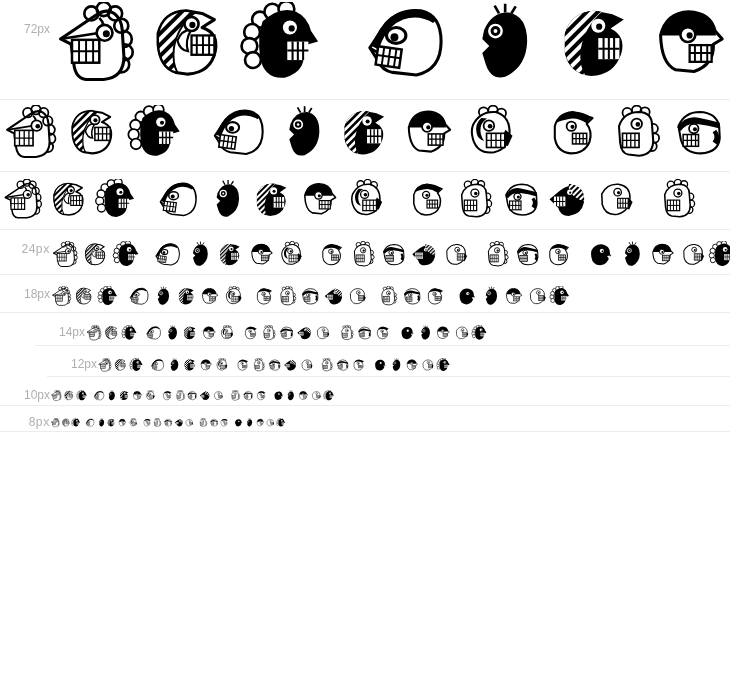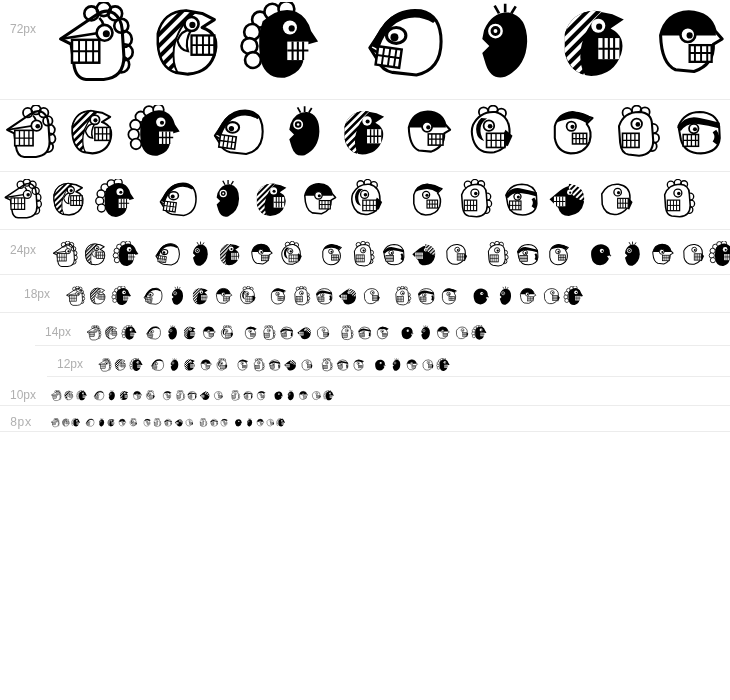--- a/index.html
+++ b/index.html
@@ -10,20 +10,21 @@
   .waterfall{width:730px;}
   .size-row{
     display:flex;box-sizing:border-box;
     border-bottom:1px solid #ececec;
     overflow:hidden;background:#ffffff;
   }
   .row-label{
     flex:0 0 40px;padding-left:10px;
     font-size:12px;line-height:1;color:#b0b0b0;
     white-space:nowrap;
+    text-align:right;
   }
   .glyph-strip{
     flex:1 1 auto;display:flex;align-items:flex-end;
     overflow:hidden;white-space:nowrap;
   }
   .glyph{flex:0 0 auto;display:block;}
   .word-space{flex:0 0 auto;display:block;height:1px;}
   .defs-holder{position:absolute;width:0;height:0;overflow:hidden;}
 </style>
 </head>
@@ -308,21 +309,21 @@
         </svg>
         <svg class="glyph" viewBox="0 0 100 100" width="44" height="44" style="margin-right: 2.88px;">
           <use href="#face-n" xlink:href="#face-n"></use>
         </svg>
         <span class="word-space" style="width: 15.12px;"></span>
         <svg class="glyph" viewBox="0 0 100 100" width="44" height="44" style="margin-right: 2.88px;">
           <use href="#face-r" xlink:href="#face-r"></use>
         </svg>
       </div>
   </div>
-    <div class="size-row" style="height: 45px; border-bottom-color: rgb(236, 236, 236);">
+    <div class="size-row" style="height: 45px; border-bottom-color: rgb(236, 236, 236); font-family: Liberation Mono, monospace;">
     <div class="row-label" style="padding-top: 14px; color: rgb(176, 176, 176);">24px</div>
     <div class="glyph-strip" style="padding-bottom: 4px;">
         <svg class="glyph" viewBox="0 0 100 100" width="29" height="29" style="margin-right: 1.92px;">
           <use href="#face-t" xlink:href="#face-t"></use>
         </svg>
         <svg class="glyph" viewBox="0 0 100 100" width="29" height="29" style="margin-right: 1.92px;">
           <use href="#face-h" xlink:href="#face-h"></use>
         </svg>
         <svg class="glyph" viewBox="0 0 100 100" width="29" height="29" style="margin-right: 1.92px;">
           <use href="#face-e" xlink:href="#face-e"></use>
@@ -380,21 +381,21 @@
           <use href="#face-c" xlink:href="#face-c"></use>
         </svg>
         <svg class="glyph" viewBox="0 0 100 100" width="29" height="29" style="margin-right: 1.92px;">
           <use href="#face-n" xlink:href="#face-n"></use>
         </svg>
         <svg class="glyph" viewBox="0 0 100 100" width="29" height="29" style="margin-right: 1.92px;">
           <use href="#face-e" xlink:href="#face-e"></use>
         </svg>
       </div>
   </div>
-    <div class="size-row" style="height: 38px; border-bottom-color: rgb(236, 236, 236); padding-left: 14px;">
+    <div class="size-row" style="height: 38px; border-bottom-color: rgb(236, 236, 236);">
     <div class="row-label" style="padding-top: 13px; color: rgb(176, 176, 176);">18px</div>
     <div class="glyph-strip" style="padding-bottom: 4px;">
         <svg class="glyph" viewBox="0 0 100 100" width="22" height="22" style="margin-right: 1.44px;">
           <use href="#face-t" xlink:href="#face-t"></use>
         </svg>
         <svg class="glyph" viewBox="0 0 100 100" width="22" height="22" style="margin-right: 1.44px;">
           <use href="#face-h" xlink:href="#face-h"></use>
         </svg>
         <svg class="glyph" viewBox="0 0 100 100" width="22" height="22" style="margin-right: 1.44px;">
           <use href="#face-e" xlink:href="#face-e"></use>

